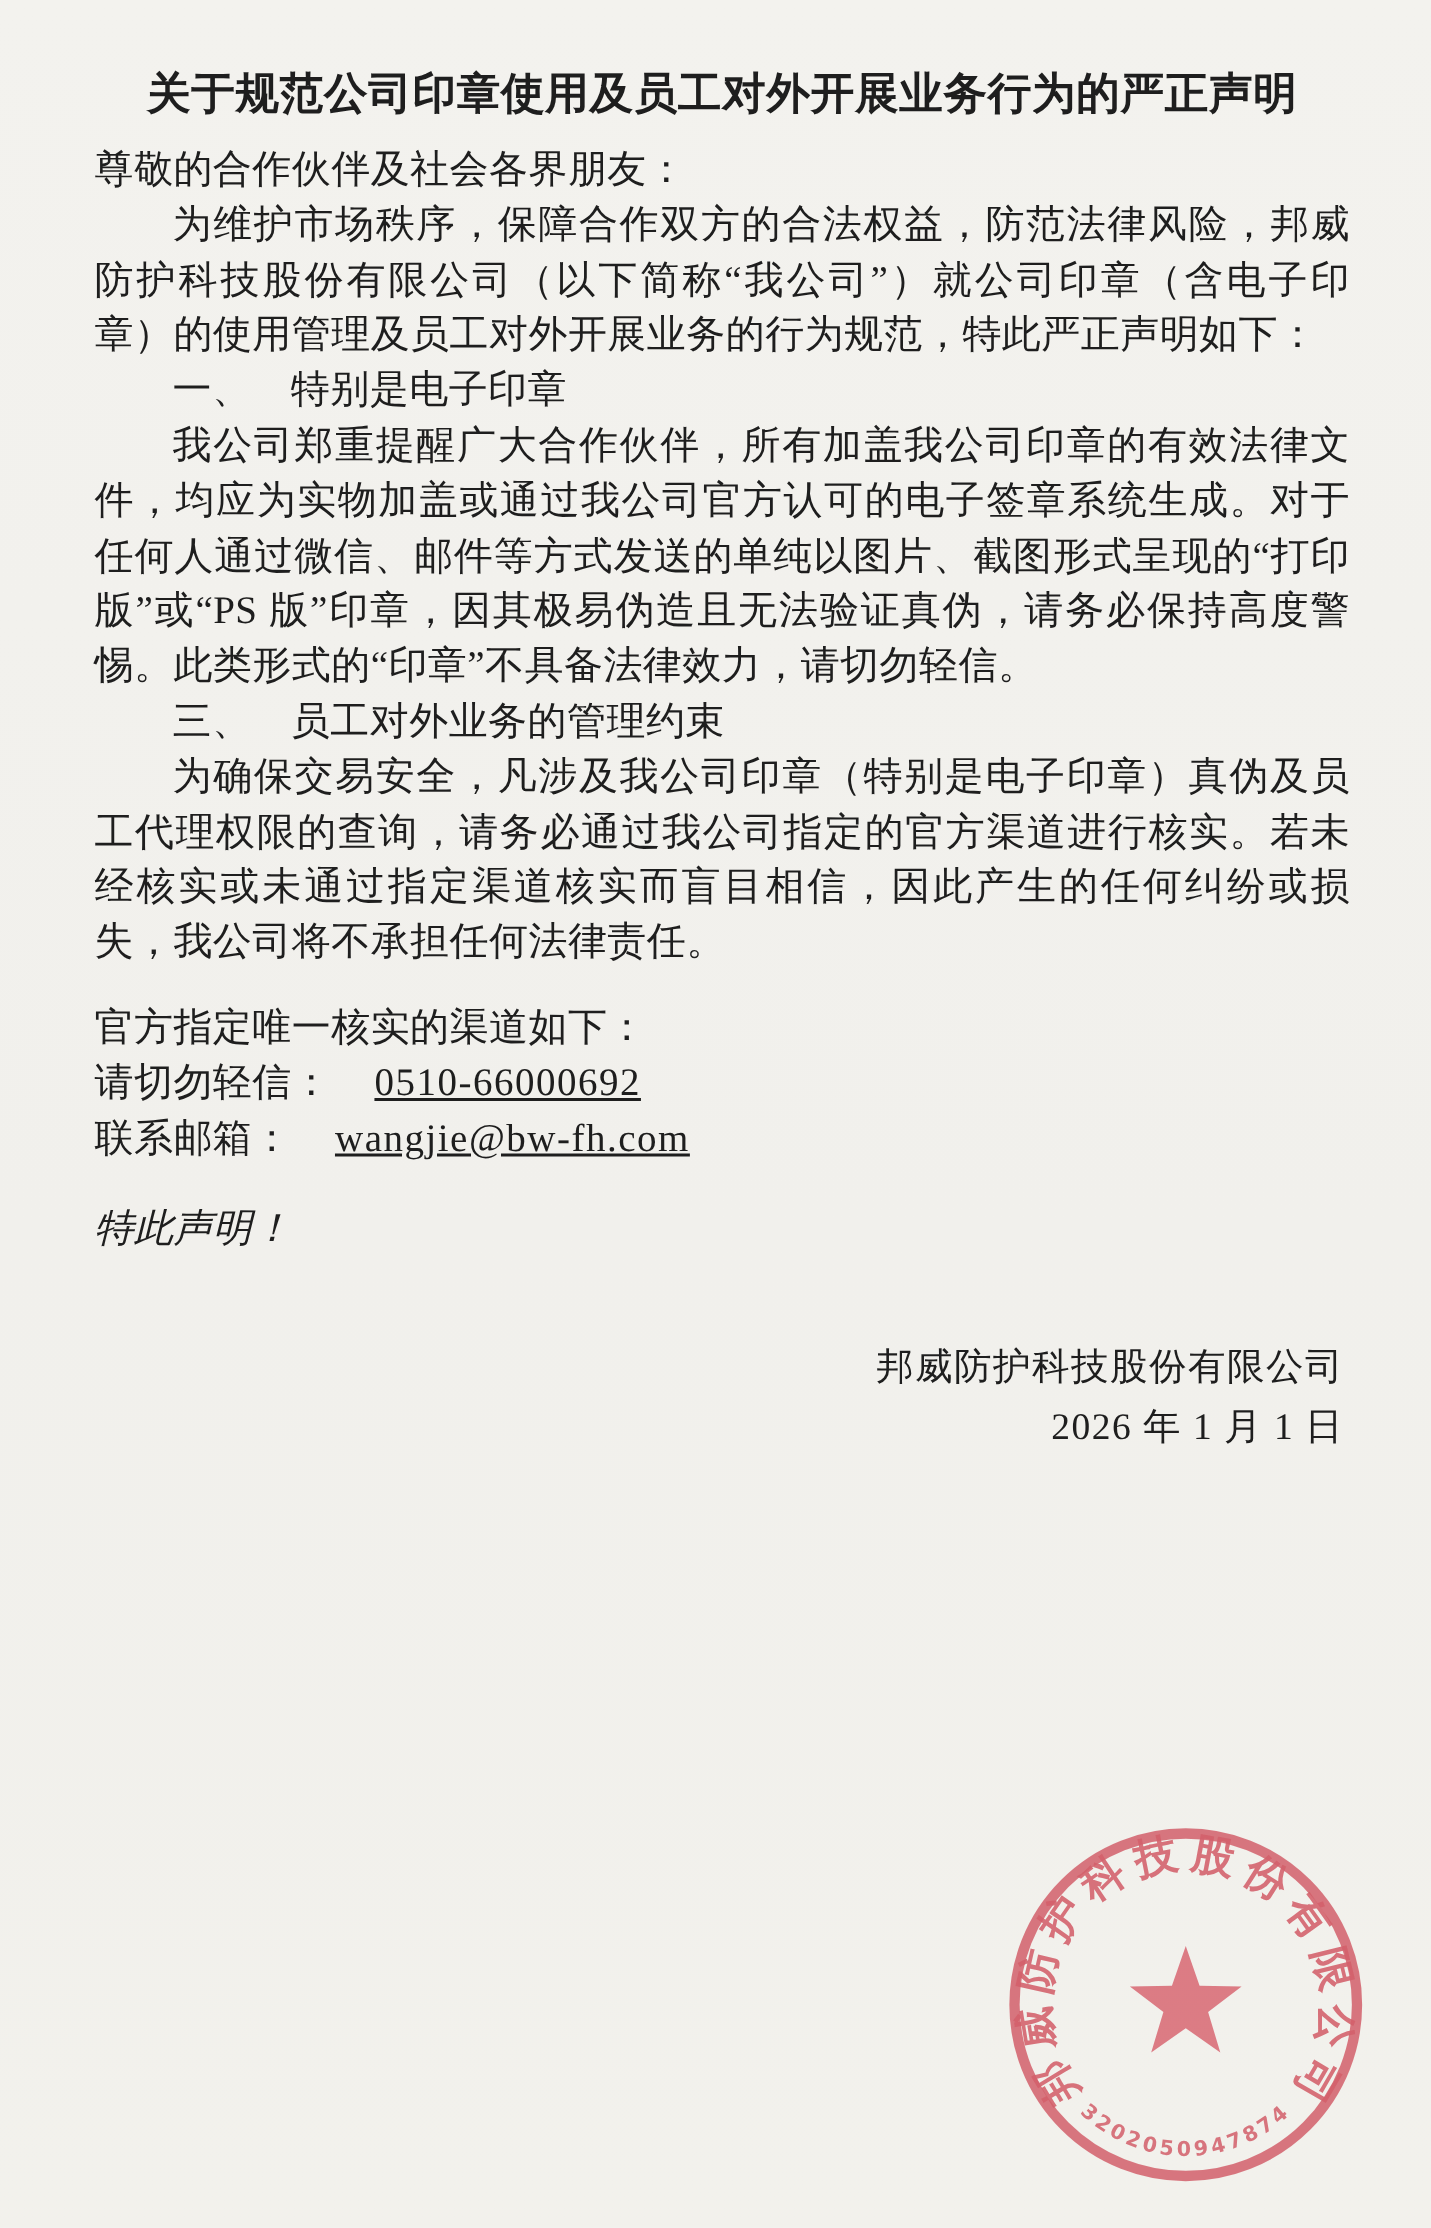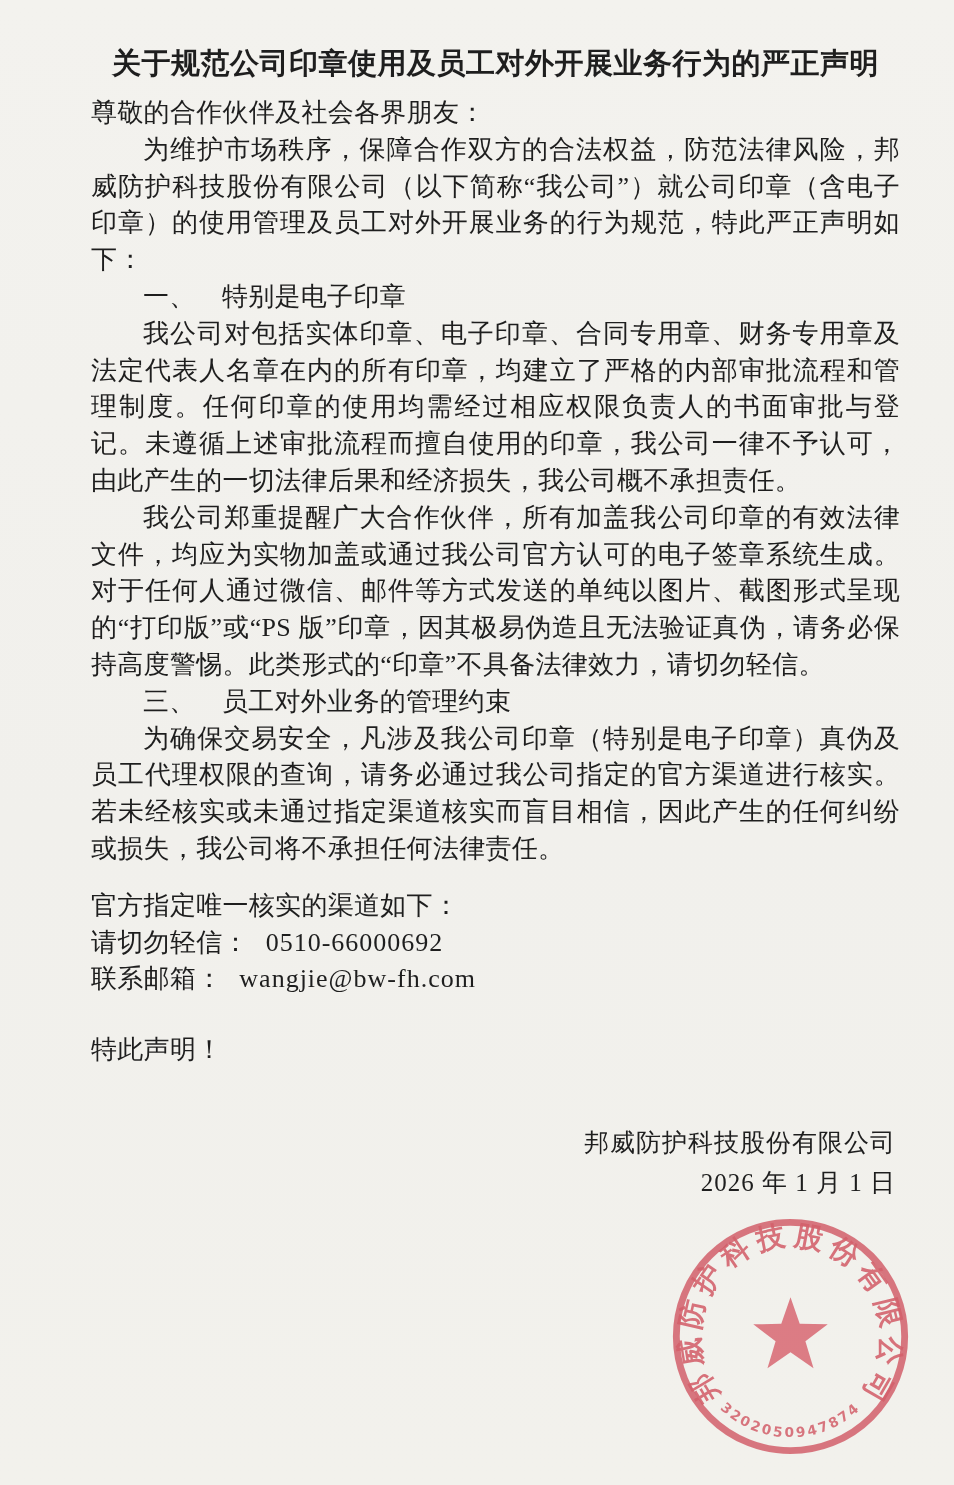--- a/index.html
+++ b/index.html
@@ -9,45 +9,46 @@
   }
   .page {
     position: relative;
     width: 954px;
     height: 1485px;
     background: linear-gradient(180deg, #f3f2ee 0%, #f1f0ec 55%, #f2f1ec 100%);
     color: #1e1e1e;
     font-family: "Liberation Serif", "DejaVu Serif", serif;
     overflow: hidden;
     box-sizing: border-box;
-    padding: 44px 54px 0 91px;
+    padding: 44px 54px 0 63px;
   }
   .doc-title {
     margin: 0 0 13px 0;
     font-size: 29px;
     line-height: 38px;
     font-weight: 700;
     text-align: center;
     letter-spacing: 0.5px;
   }
   .line {
     margin: 0;
     font-size: 26px;
     line-height: 36.8px;
     text-align: justify;
     letter-spacing: 0.3px;
   }
   .indent { text-indent: 2em; }
   .sec-heading { text-indent: 2em; }
   .channels { margin-top: 20px; }
   .contact-value {
-    margin-left: 10px;
+    margin-left: 22px;
     letter-spacing: 1px;
+    text-decoration: underline;
   }
-  .closing { margin-top: 34px; }
+  .closing { margin-top: 24px; font-style: italic; }
   .signature {
     margin-top: 54px;
     text-align: right;
     padding-right: 4px;
   }
   .signature p {
     margin: 0;
     font-size: 25px;
     line-height: 40px;
     letter-spacing: 1px;
@@ -79,21 +80,20 @@
 
 <div class="page">
 
   <h1 class="doc-title">关于规范公司印章使用及员工对外开展业务行为的严正声明</h1>
 
   <p class="line">尊敬的合作伙伴及社会各界朋友：</p>
 
   <p class="line indent">为维护市场秩序，保障合作双方的合法权益，防范法律风险，邦威防护科技股份有限公司（以下简称“我公司”）就公司印章（含电子印章）的使用管理及员工对外开展业务的行为规范，特此严正声明如下：</p>
 
   <p class="line sec-heading">一、　特别是电子印章</p>
-  <p class="line indent">我公司对包括实体印章、电子印章、合同专用章、财务专用章及法定代表人名章在内的所有印章，均建立了严格的内部审批流程和管理制度。任何印章的使用均需经过相应权限负责人的书面审批与登记。未遵循上述审批流程而擅自使用的印章，我公司一律不予认可，由此产生的一切法律后果和经济损失，我公司概不承担责任。</p>
 
   <p class="line indent">我公司郑重提醒广大合作伙伴，所有加盖我公司印章的有效法律文件，均应为实物加盖或通过我公司官方认可的电子签章系统生成。对于任何人通过微信、邮件等方式发送的单纯以图片、截图形式呈现的“打印版”或“PS 版”印章，因其极易伪造且无法验证真伪，请务必保持高度警惕。此类形式的“印章”不具备法律效力，请切勿轻信。</p>
 
   <p class="line sec-heading">三、　员工对外业务的管理约束</p>
 
   <p class="line indent">为确保交易安全，凡涉及我公司印章（特别是电子印章）真伪及员工代理权限的查询，请务必通过我公司指定的官方渠道进行核实。若未经核实或未通过指定渠道核实而盲目相信，因此产生的任何纠纷或损失，我公司将不承担任何法律责任。</p>
 
   <div class="channels">
     <p class="line">官方指定唯一核实的渠道如下：</p>
     <p class="line">

